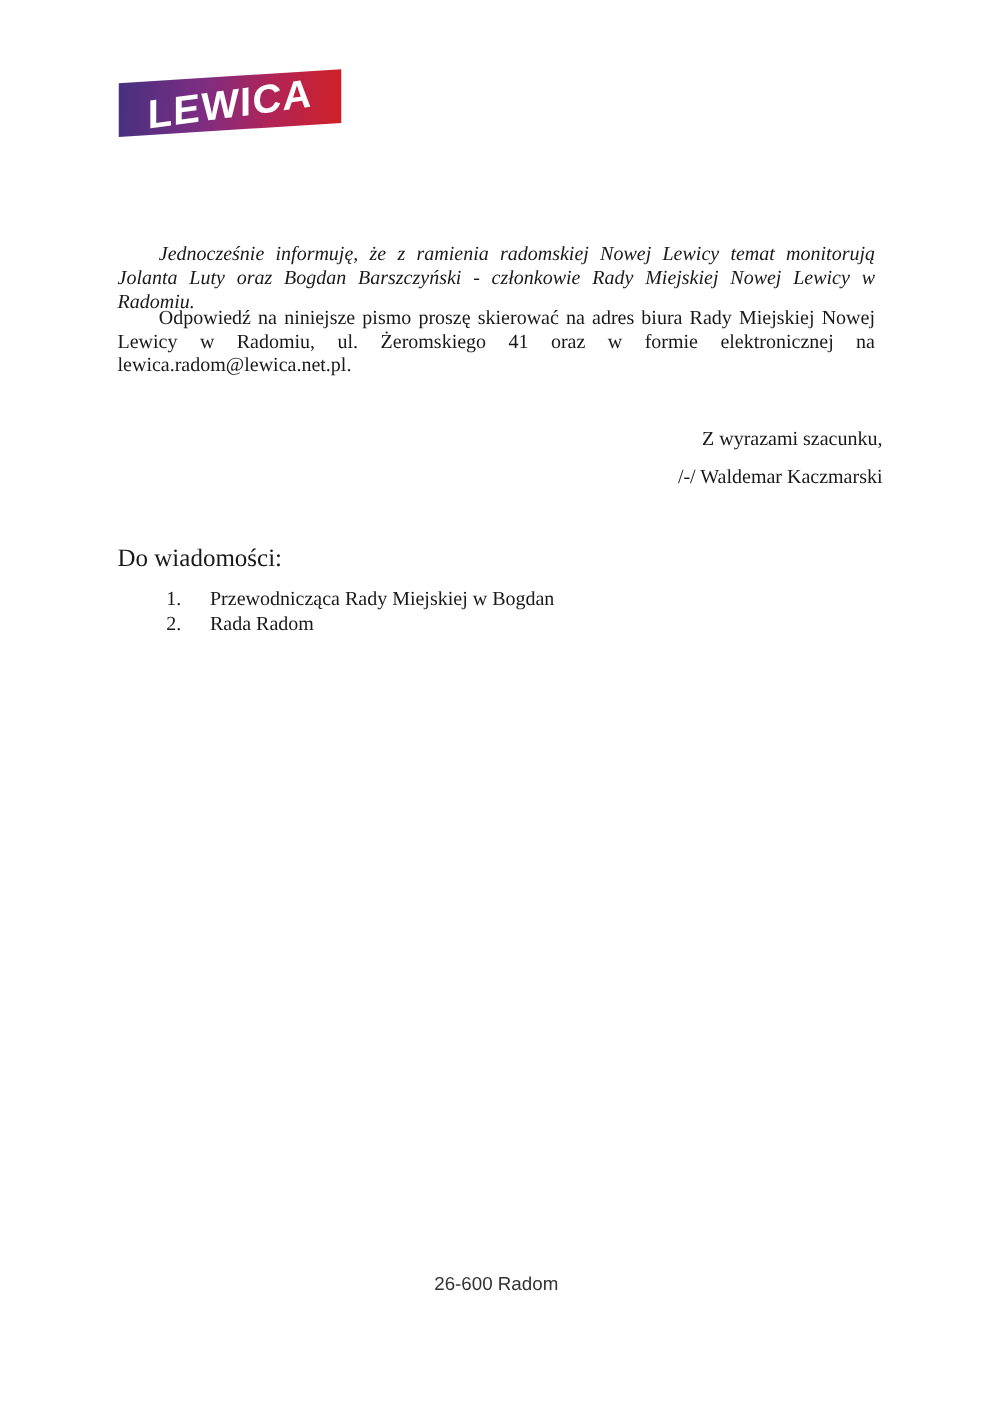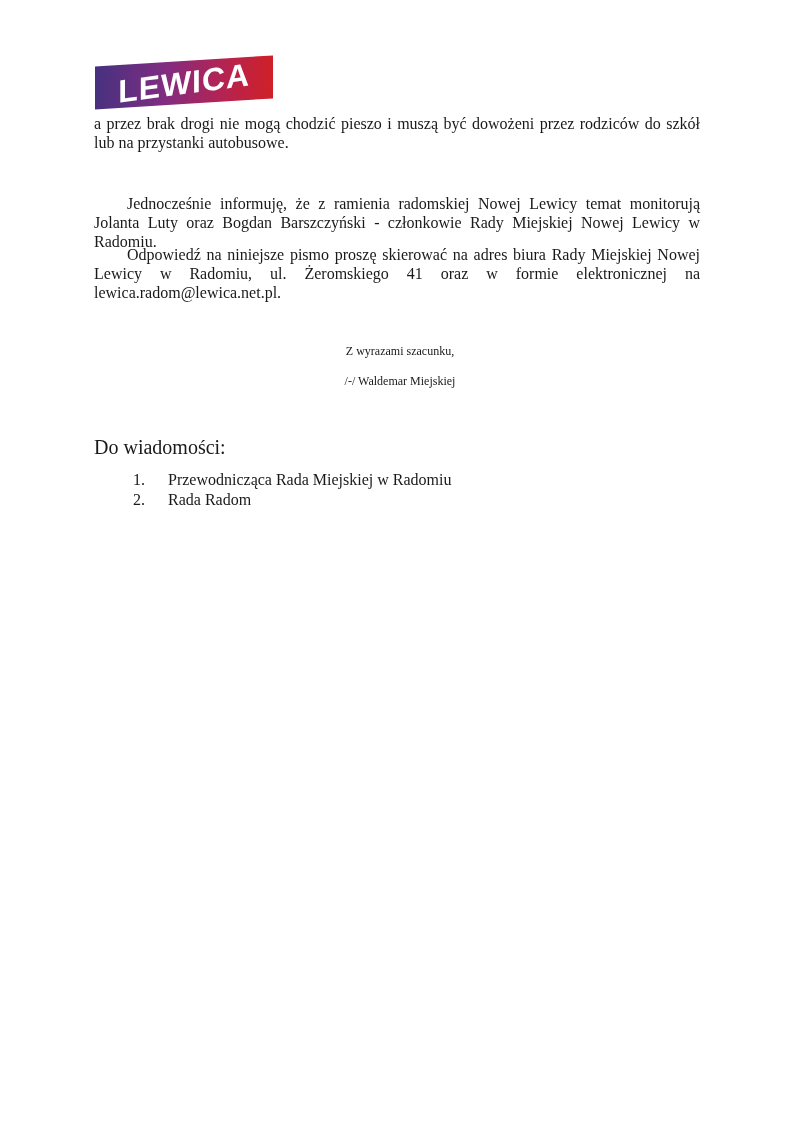--- a/index.html
+++ b/index.html
@@ -31,26 +31,26 @@
     user-select:none;
   }
   
   .para{
     position:absolute;left:94px;width:606px;
     margin:0;font-size:16px;line-height:19px;
     text-align:justify;
   }
   .indent{text-indent:33px;}
   .p1{top:114px;}
-  .p2{top:194px;}
+  .p2{top:194px;font-style:italic;}
   .p3{top:245px;}
   
   .sig{
     position:absolute;left:94px;width:612px;
-    font-size:12px;line-height:19px;text-align:center;
+    font-size:16px;line-height:19px;text-align:right;
   }
   .sig-closing{top:342px;}
   .sig-name{top:372px;}
   
   .cc-heading{
     position:absolute;left:94px;top:438px;
     font-size:20px;line-height:19px;
   }
   .cc-list{position:absolute;left:133px;top:470px;font-size:16px;}
   .cc-item{line-height:20px;display:flex;}
@@ -66,39 +66,39 @@
 </style>
 </head>
 <body>
 
 <div class="page">
 
   <div class="logo-band">
     <span class="logo-text">LEWICA</span>
   </div>
 
-  <p class="para p1">a przez brak drogi nie mogą chodzić pieszo i muszą być dowożeni przez rodziców do szkół lub na przystanki autobusowe.</p>
 
   <p class="para p2 indent">Jednocześnie informuję, że z ramienia radomskiej Nowej Lewicy temat monitorują Jolanta Luty oraz Bogdan Barszczyński - członkowie Rady Miejskiej Nowej Lewicy w Radomiu.</p>
 
   <p class="para p3 indent">Odpowiedź na niniejsze pismo proszę skierować na adres biura Rady Miejskiej Nowej Lewicy w Radomiu, ul. Żeromskiego 41 oraz w formie elektronicznej na lewica.radom@lewica.net.pl.</p>
 
   <div class="sig sig-closing">Z wyrazami szacunku,</div>
 
-  <div class="sig sig-name">/-/ Waldemar Miejskiej</div>
+  <div class="sig sig-name">/-/ Waldemar Kaczmarski</div>
 
   <div class="cc-heading">Do wiadomości:</div>
 
   <div class="cc-list">
     <div class="cc-item">
       <span class="cc-num">1.</span>
-      <span class="cc-label">Przewodnicząca Rada Miejskiej w Radomiu</span>
+      <span class="cc-label">Przewodnicząca Rady Miejskiej w Bogdan</span>
     </div>
     <div class="cc-item">
       <span class="cc-num">2.</span>
       <span class="cc-label">Rada Radom</span>
     </div>
   </div>
 
   <div class="footer">
+    <div>26-600 Radom</div>
   </div>
 
 </div>
 
 </body></html>

